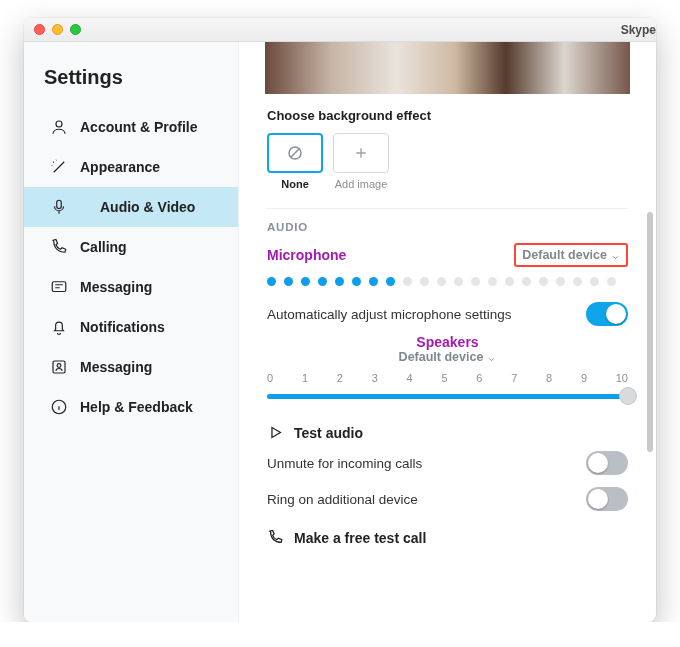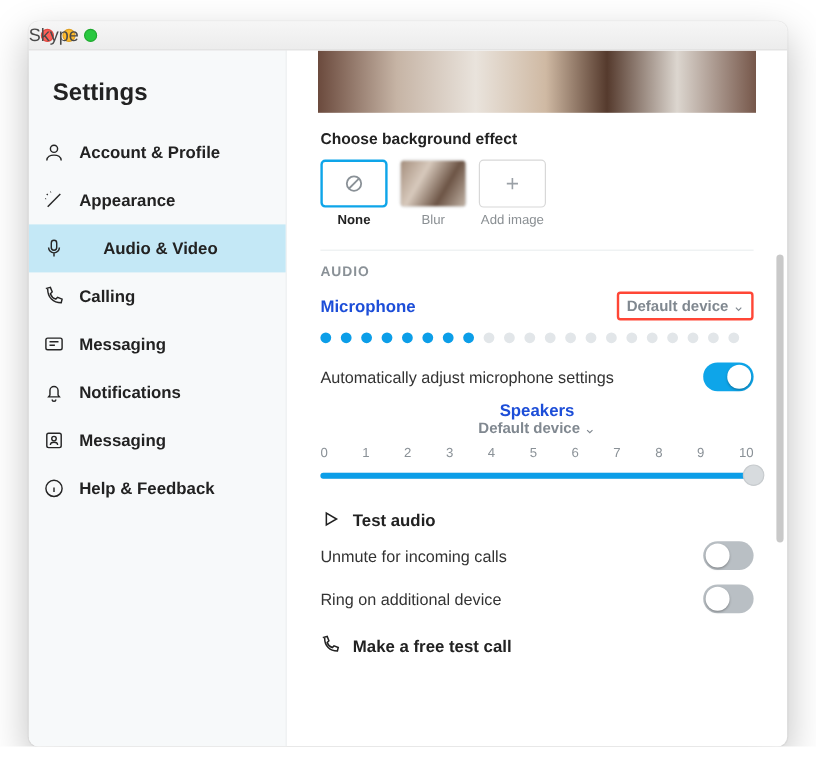--- a/index.html
+++ b/index.html
@@ -18,28 +18,28 @@
     border-bottom: 1px solid #dcdcdc;
     display: flex;
     align-items: center;
     position: relative;
   }
   .traffic { display: flex; gap: 7px; padding-left: 10px; }
   .traffic span { width: 11px; height: 11px; border-radius: 50%; display: block; }
   .tl-close { background:#ff5f57; border:1px solid #e14941; }
   .tl-min   { background:#febc2e; border:1px solid #dfa023; }
   .tl-max   { background:#29c840; border:1px solid #1fa92f; }
-  .title { position:absolute; left:0; right:0; text-align:left; font-size:15px; color:#4a4a4a; }
+  .title { position:absolute; left:0; right:0; text-align:right; font-size:12px; color:#4a4a4a;font-weight:bold; }
   .body { display:flex; height: 580px; }
   
   .sidebar { width: 215px; background:#f7f9fa; border-right:1px solid #eef0f1; padding-top:18px; }
   .sidebar h1 { font-size:20px; font-weight:700; padding:6px 20px 18px 20px; color:#222; }
   .nav-item {
     display:flex; align-items:center; gap:12px;
-    padding:11px 12px;
+    padding:11px 26px;
     font-size:14px; font-weight:600; color:#222;
     cursor:pointer;
   }
   .nav-item.active { background:#c4e8f6;gap:32px; }
   .nav-item svg, .nav-item .ico { width:18px; height:18px; flex:0 0 18px; stroke:#252525; stroke-width:1.6; fill:none; }
   
   .content { flex:1; overflow:hidden; position:relative; }
   .scroll { height:100%; overflow-y:auto; padding:0 28px 20px 28px; }
   .scrollbar-fake { position:absolute; right:3px; top:170px; width:6px; height:240px; background:#c9c9c9; border-radius:3px; }
   .preview {
@@ -53,21 +53,21 @@
   .bg-opt { display:flex; flex-direction:column; align-items:center; gap:5px; }
   .bg-tile { width:56px; height:40px; border-radius:4px; display:flex; align-items:center; justify-content:center; font-size:18px; color:#888; }
   .bg-none { border:2px solid #0ea5e9; background:#fff; }
   .bg-blur { background:linear-gradient(120deg,#a58f7e,#d7c9bc,#6d5546,#c2b4a7); filter:blur(1px); border:1px solid #ddd; }
   .bg-add  { border:1px solid #d8d8d8; background:#fff; color:#aaa; }
   .bg-cap  { font-size:11px; color:#8a8f93; }
   .bg-opt.sel .bg-cap { font-weight:700; color:#222; }
   .hr { border:none; border-top:1px solid #eceff1; margin:18px 0 12px; }
   .audio-head { font-size:11.5px; font-weight:700; letter-spacing:0.8px; color:#8a9197; margin-bottom:10px; }
   .row { display:flex; align-items:center; justify-content:space-between; margin:8px 0; }
-  .row-title { font-size:14px; font-weight:700; color:#1d4ed8; }
+  .row-title { font-size:14px; font-weight:700; color:#a21caf; }
   .row-text { font-size:13.5px; color:#333; }
   .device { font-size:12.5px; font-weight:600; color:#808890; display:flex; align-items:flex-end; gap:4px; cursor:pointer; }
   .device .chev { width:9px;height:9px; }
   .hl { border:2px solid #ff4636; border-radius:3px; padding:3px 6px; }
   
   .dots { display:flex; gap:8px; margin:10px 0 16px; }
   .dot { width:9px;height:9px;border-radius:50%; background:#e2e6e9; }
   .dot.on { background:#0c9ee8; }
   
   .toggle { width:42px;height:24px;border-radius:12px; position:relative; cursor:pointer; }
@@ -169,24 +169,20 @@
         <div class="section-label">Choose background effect</div>
         <div class="bg-options">
           <div class="bg-opt sel">
             <div class="bg-tile bg-none">
                 <svg width="18" height="18" viewBox="0 0 24 24" fill="none" stroke="#8a9197" stroke-width="2">
                   <circle cx="12" cy="12" r="8"></circle>
                   <path d="M6 18L18 6"></path>
                 </svg>
               </div>
             <div class="bg-cap">None</div>
-          </div>
-          <div class="bg-opt">
-            <div class="bg-tile bg-blur"></div>
-            <div class="bg-cap">Blur</div>
           </div>
           <div class="bg-opt">
             <div class="bg-tile bg-add">
                 <svg width="16" height="16" viewBox="0 0 24 24" fill="none" stroke="#9aa0a6" stroke-width="2">
                   <path d="M12 5v14M5 12h14"></path>
                 </svg>
               </div>
             <div class="bg-cap">Add image</div>
           </div>
         </div>

